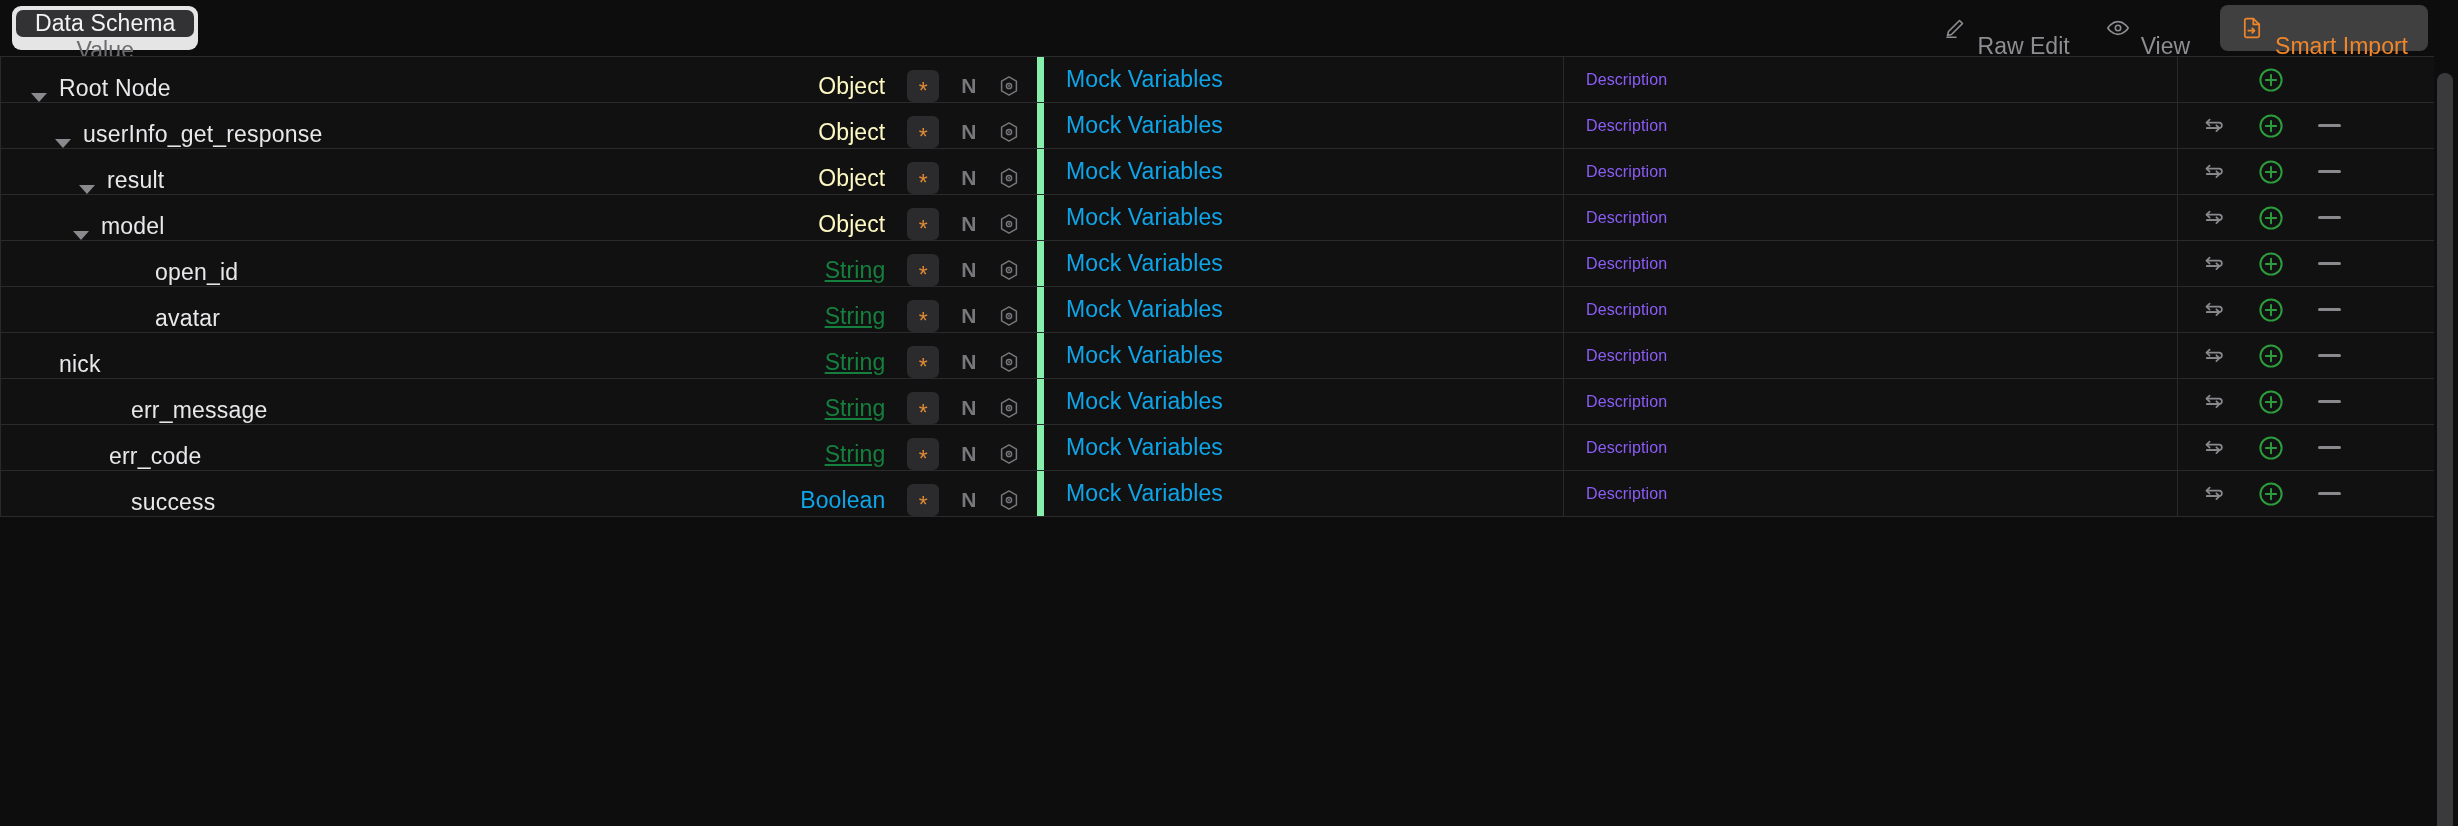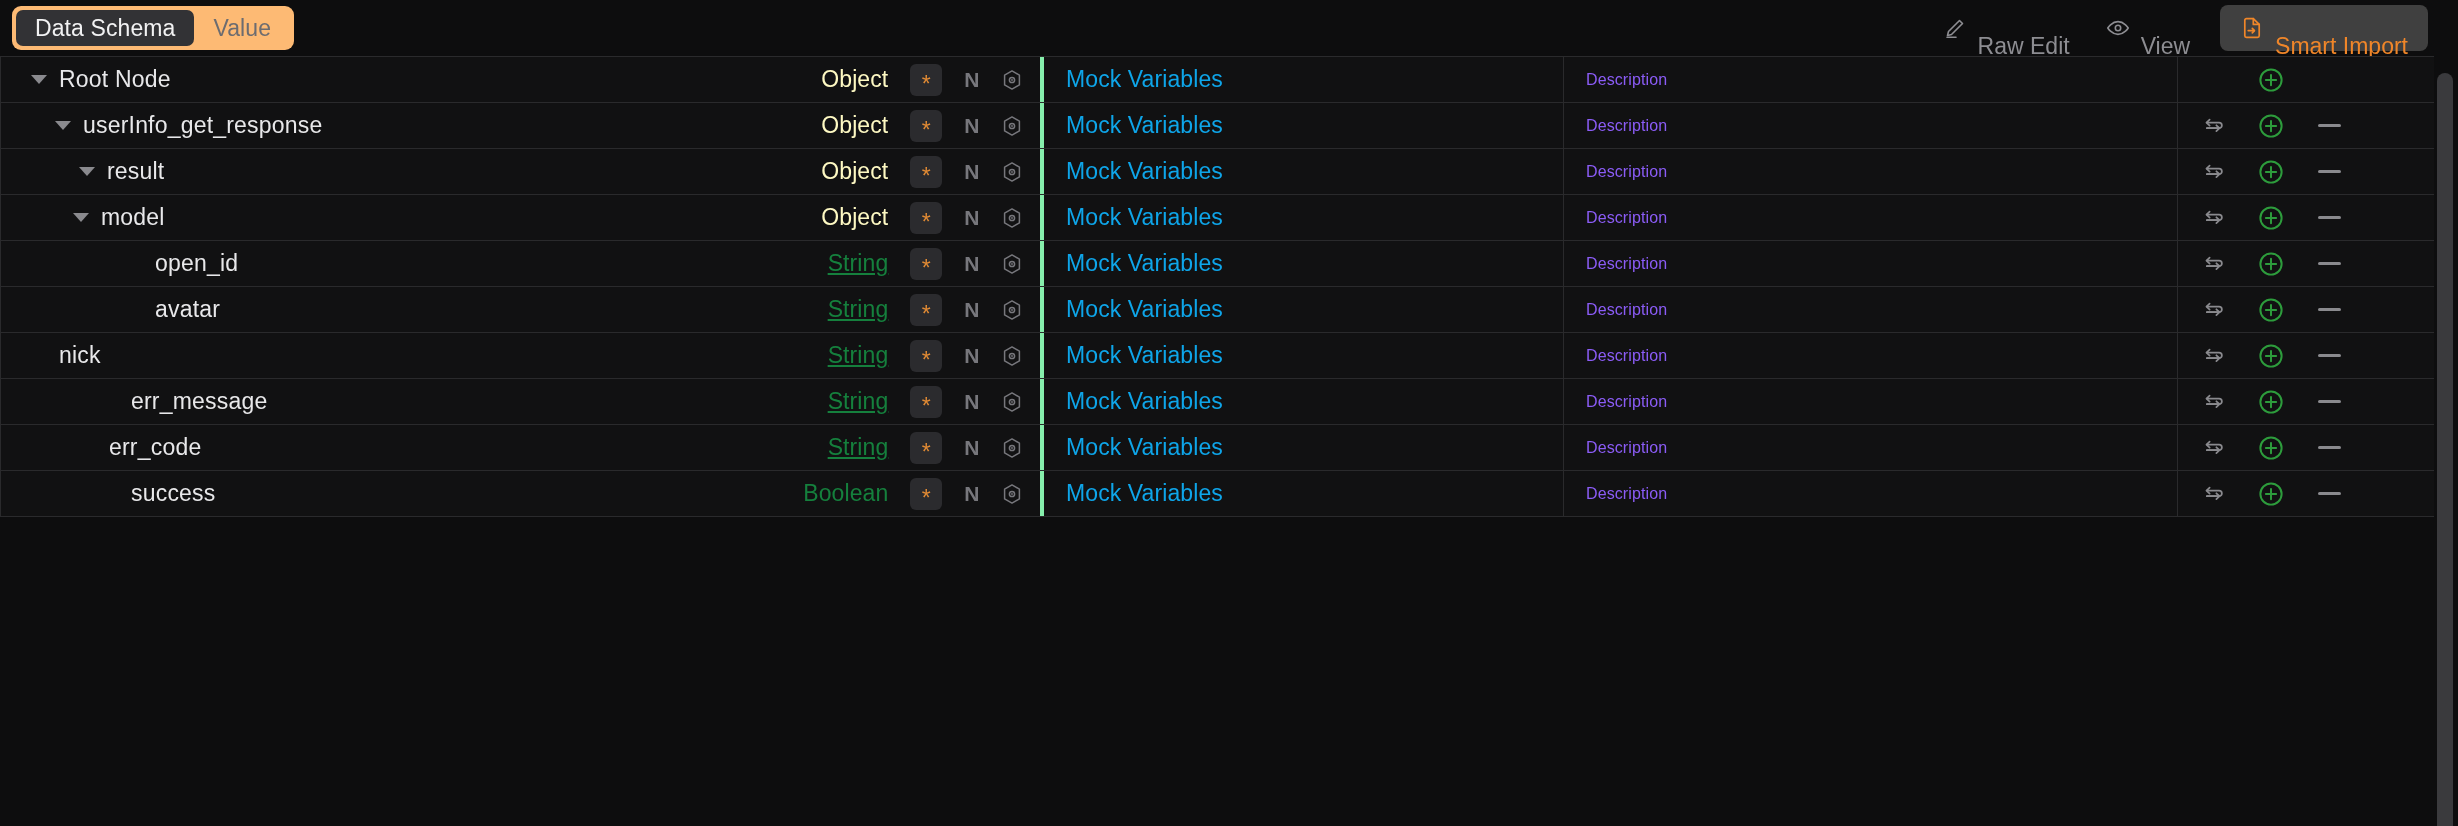--- a/index.html
+++ b/index.html
@@ -29,24 +29,25 @@
     display: flex;
     align-items: center;
     justify-content: space-between;
     padding: 0 0 0 12px;
     background: #0d0d0e;
   }
 
   .segmented {
     display: flex;
     align-items: center;
-    background: #fdba74;
+    background: #e5e5e5;
     border-radius: 9px;
     padding: 4px;
     height: 44px;
+    flex-direction: column;
   }
   .seg-btn {
     height: 36px;
     padding: 0 19px;
     border-radius: 7px;
     display: flex;
     align-items: center;
     font-size: 23px;
     color: #6c6c70;
     background: transparent;
@@ -111,24 +112,24 @@
     display: flex;
     align-items: center;
     height: 100%;
     min-width: 0;
   }
 
   
   .c-name {
     flex: 0 0 1043px;
     width: 1043px;
-    border-right: 4px solid #86efac;
+    border-right: 7px solid #86efac;
     padding-left: 26px;
     display: flex;
-    align-items: center;
+    align-items: flex-end;
     position: relative;
   }
 
   .tri-slot {
     flex: 0 0 24px;
     width: 24px;
     display: flex;
     align-items: center;
     justify-content: center;
   }
@@ -159,21 +160,21 @@
 
   .type-label {
     font-size: 23px;
     white-space: nowrap;
     text-align: right;
     cursor: pointer;
     letter-spacing: .1px;
   }
   .type-Object  { color: #fef9c3; }
   .type-String  { color: #15803d; text-decoration: underline; }
-  .type-Boolean { color: #15803d; }
+  .type-Boolean { color: #0ea5e9; }
 
   .req-badge {
     width: 32px; height: 32px;
     border-radius: 6px;
     background: #2b2b2e;
     display: flex;
     align-items: center;
     justify-content: center;
     color: #e08a34;
     font-size: 23px;

